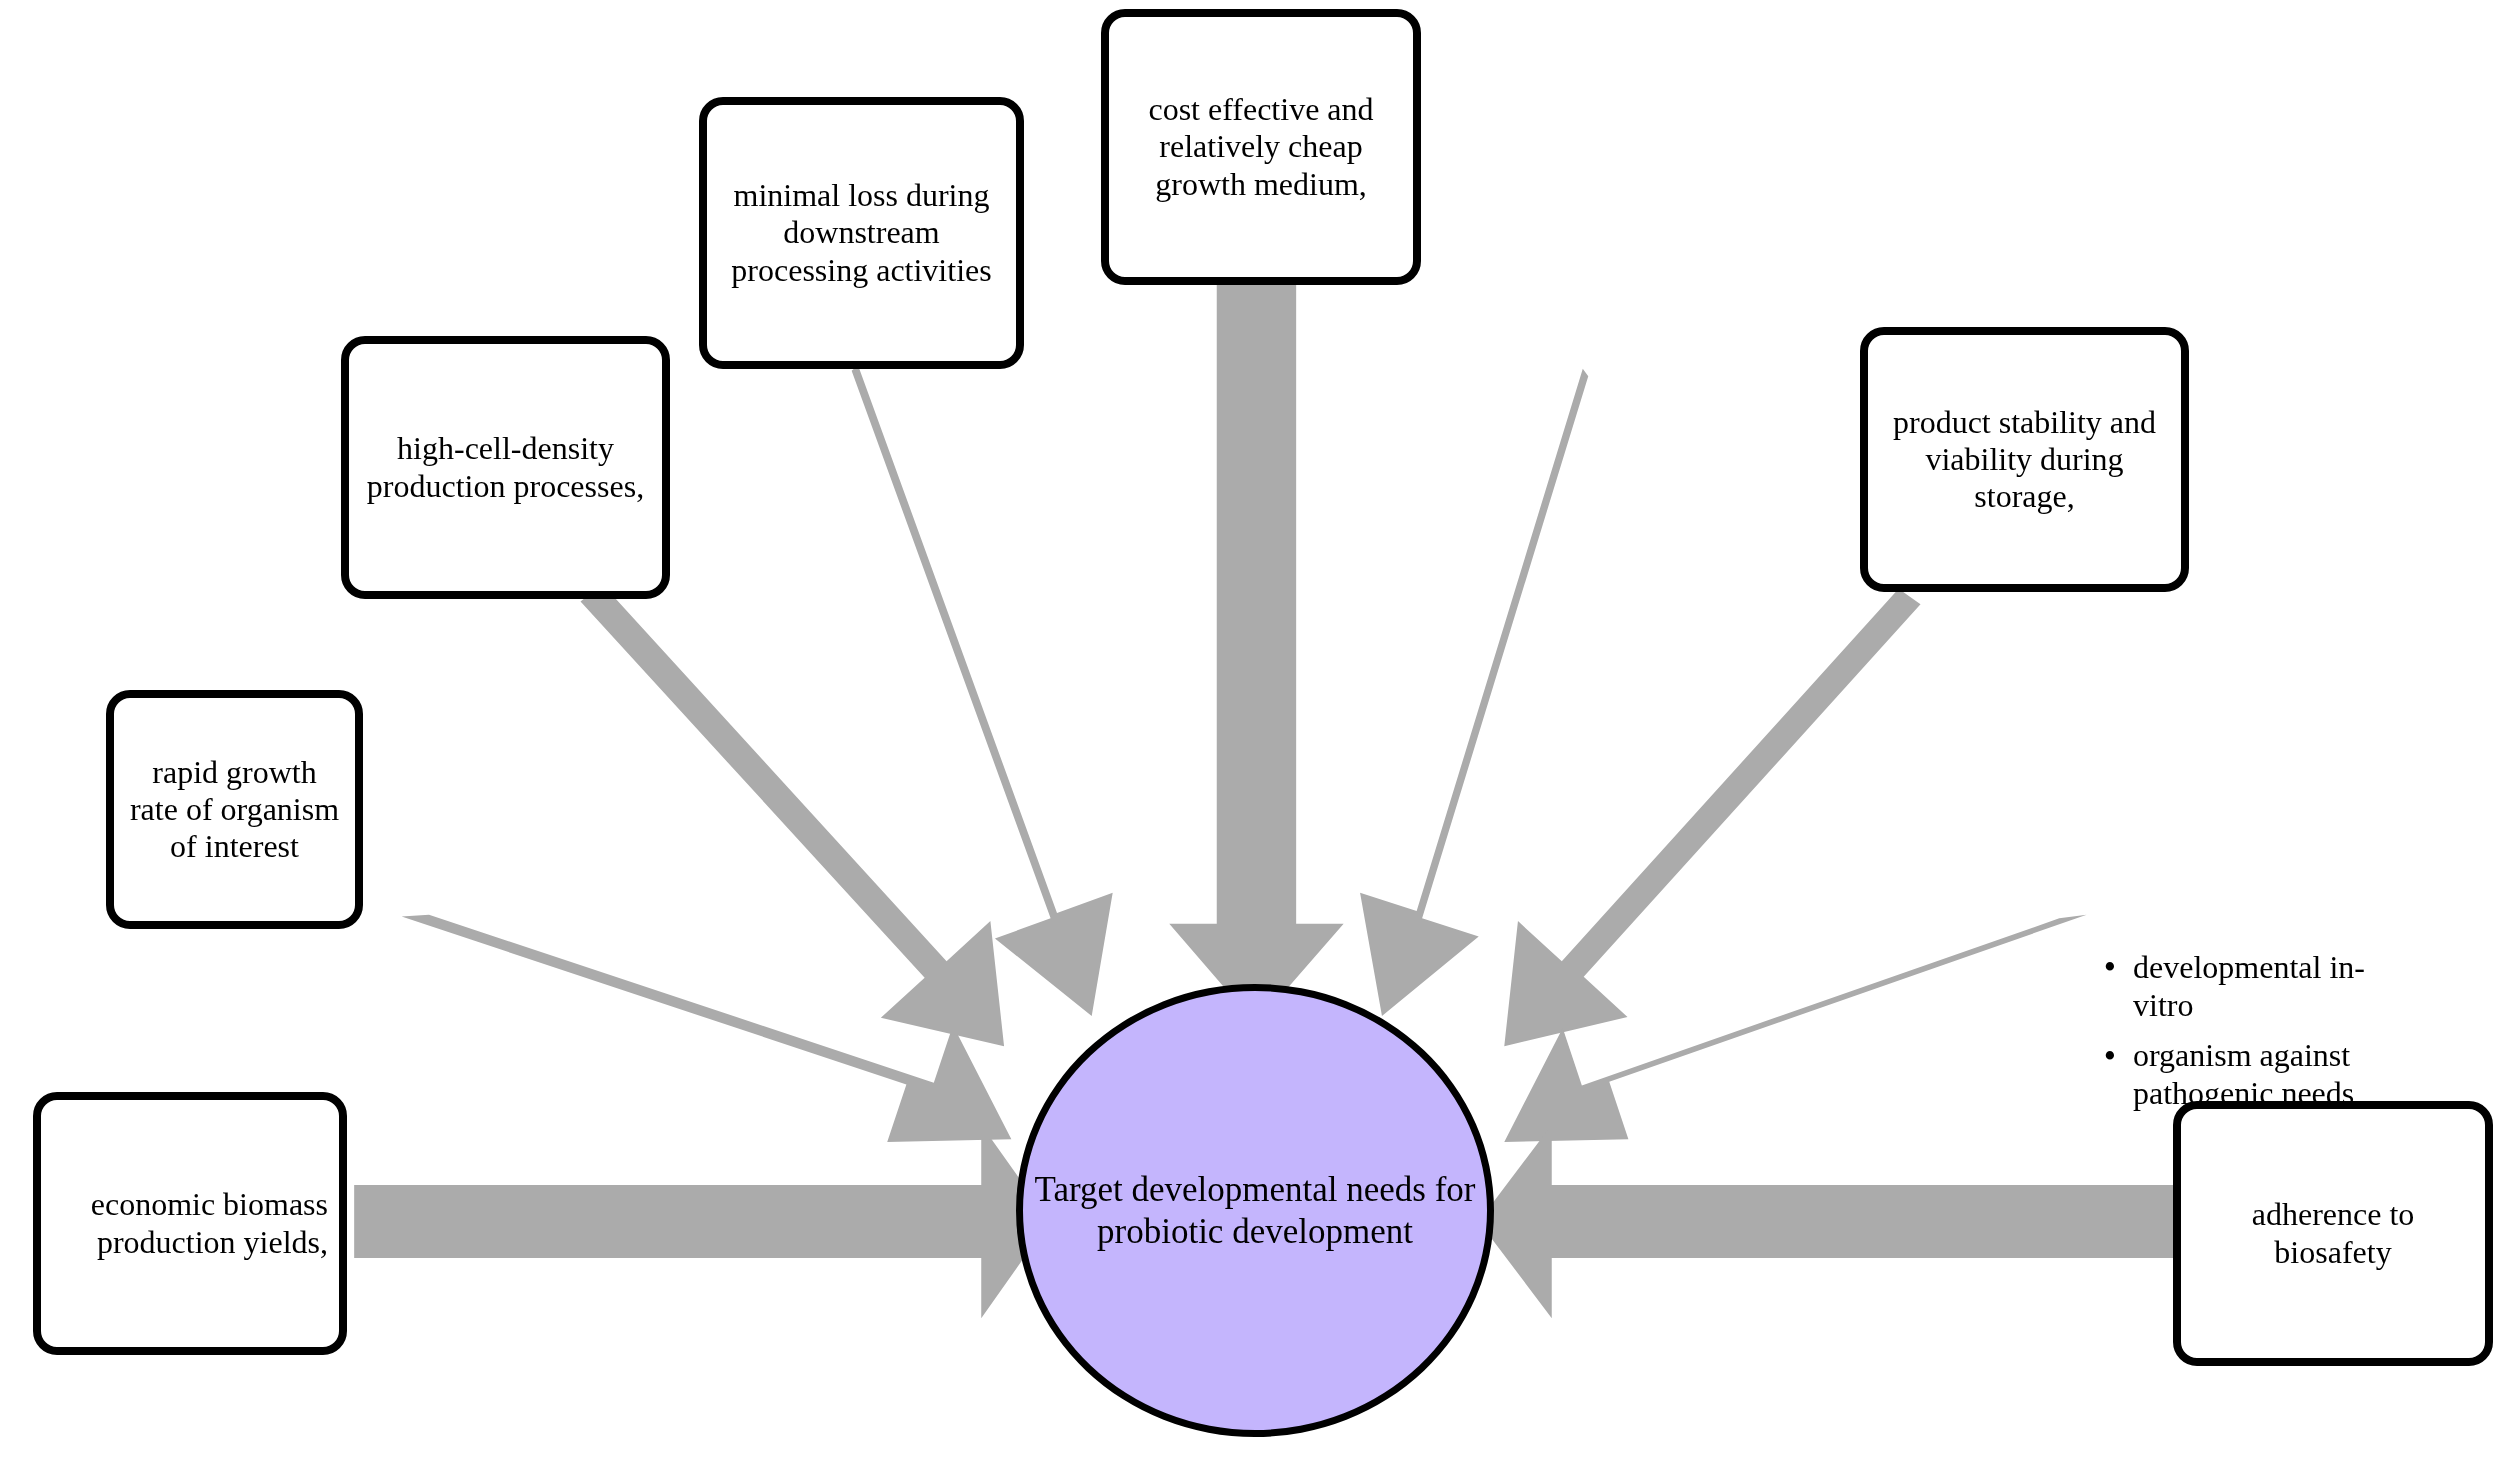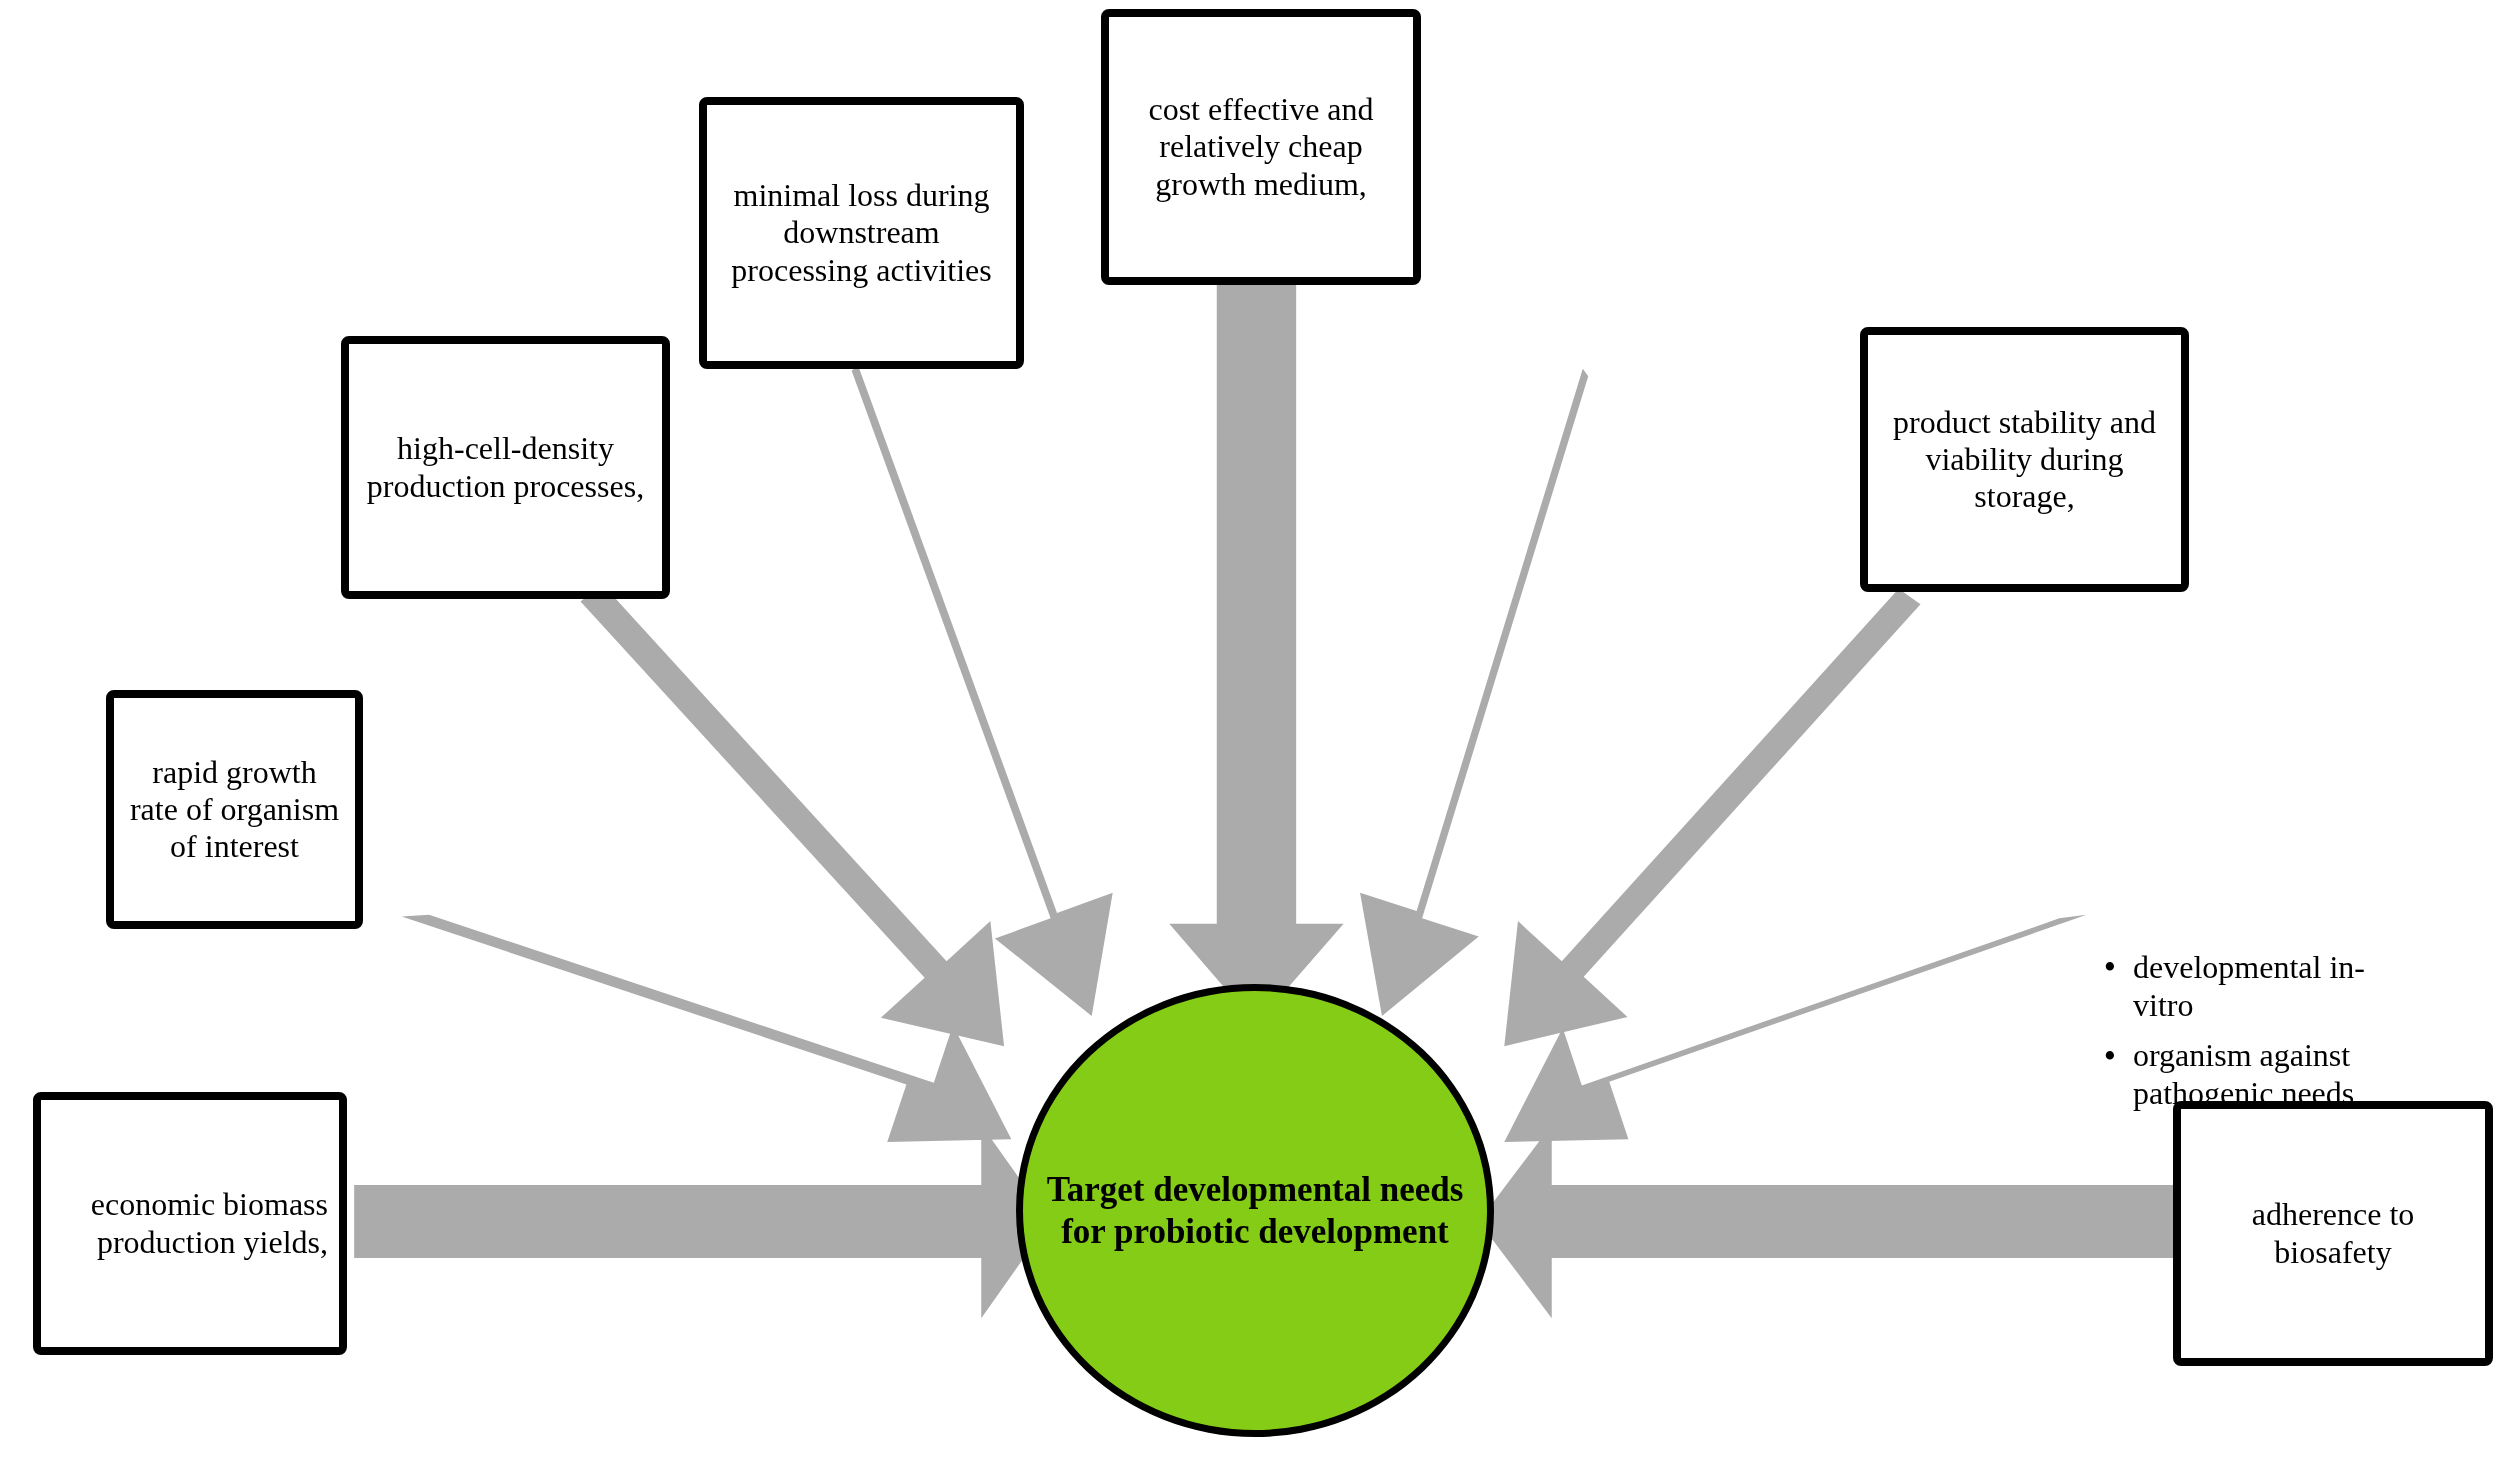--- a/index.html
+++ b/index.html
@@ -2,31 +2,31 @@
 <html style="font-size:14.6px"><head>
 <meta charset="utf-8">
 <style>
   html,body{margin:0;padding:0;background:#ffffff;}
   body{width:2512px;height:1478px;position:relative;overflow:hidden;
        font-family:"Liberation Serif","DejaVu Serif",serif;color:#000;}
   #stage{position:absolute;left:0;top:0;width:2512px;height:1478px;}
   svg#arrows{position:absolute;left:0;top:0;width:2512px;height:1478px;}
   .node{
     position:absolute;box-sizing:border-box;background:#ffffff;
-    border:8.2px solid #000000;border-radius:8px;
+    border:8.2px solid #000000;border-radius:24px;
     display:flex;align-items:center;justify-content:center;
     text-align:center;line-height:1.16;font-size:32px;
     padding:7.3px 11px;z-index:5;
   }
   .node .txt{display:block;width:100%;}
   .hub{
-    position:absolute;box-sizing:border-box;background:#84cc16;
+    position:absolute;box-sizing:border-box;background:#c4b5fd;
     border:7.3px solid #000000;border-radius:50%;
     display:flex;align-items:center;justify-content:center;
-    text-align:center;line-height:1.2;font-size:35px;z-index:6;font-weight:bold;
+    text-align:center;line-height:1.2;font-size:35px;z-index:6;
   }
   .bullets{
     position:absolute;z-index:4;font-size:32px;line-height:1.18;
     list-style:none;margin:0;padding:0;
   }
   .bullets li{position:relative;padding-left:33px;margin-bottom:12.8px;}
   .bullets li::before{
     content:"\2022";position:absolute;left:3.7px;top:-1.8px;font-size:35px;
   }
   .node.tall-left{text-align:left;justify-content:flex-start;}

